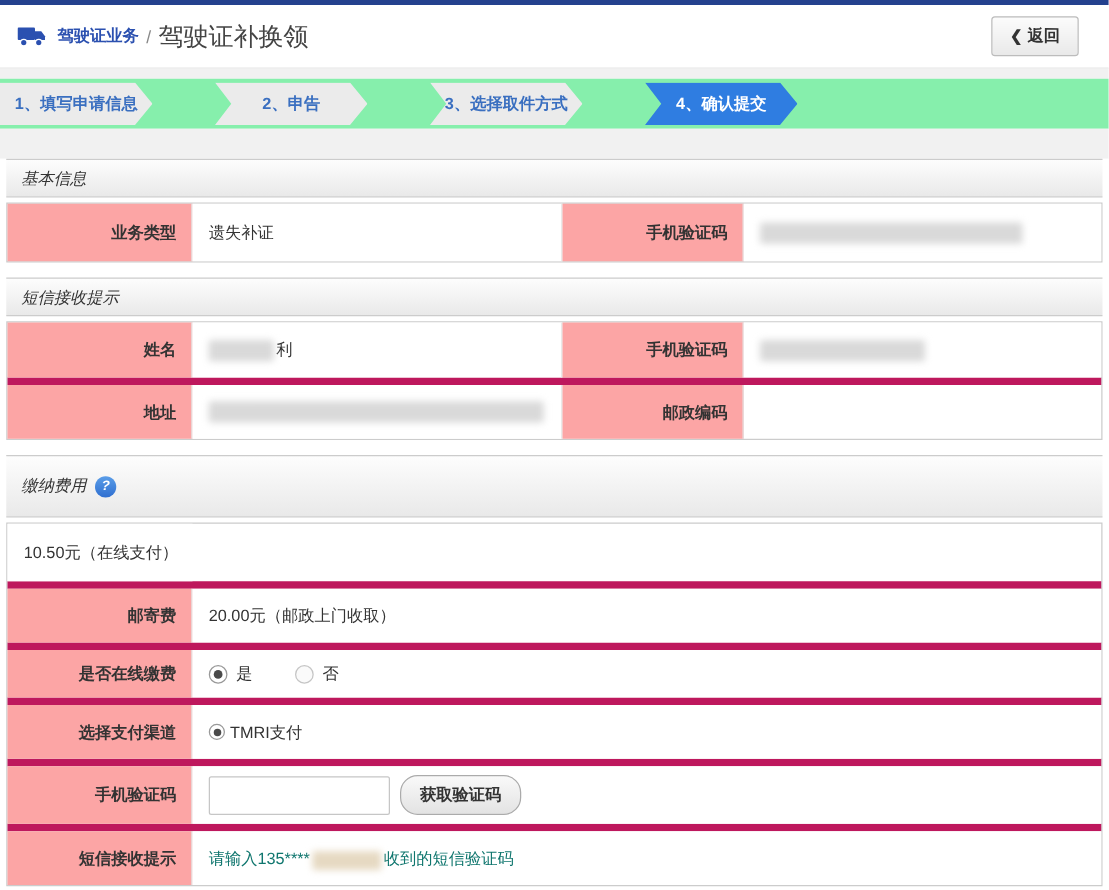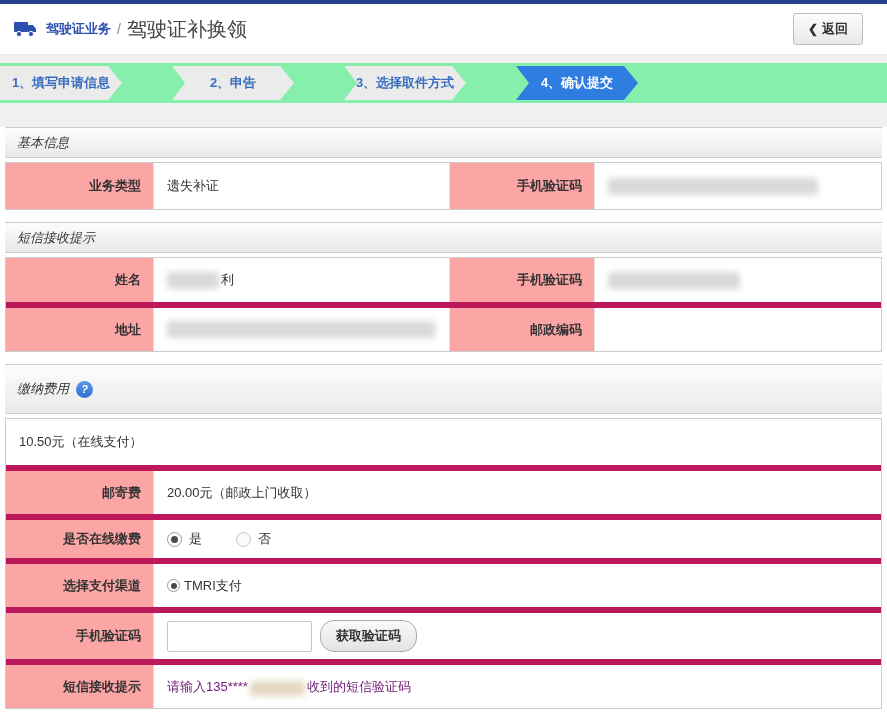--- a/index.html
+++ b/index.html
@@ -113,21 +113,21 @@
     width: 145px; height: 31px; border: 1px solid #c6c6c6; border-radius: 2px;
     padding: 0 8px; font-size: 13px; font-family: inherit; color: #333; background: #fff;
   }
   .get-code-button {
     margin-left: 8px; height: 32px; padding: 0 15px;
     background: linear-gradient(#f9f9f9, #e3e3e3);
     border: 1px solid #ababab; border-radius: 14px;
     font-size: 13px; font-weight: bold; color: #333; cursor: pointer;
     font-family: inherit;
   }
-  .sms-hint { color: #701a75; display: inline-flex; align-items: flex-end; }
+  .sms-hint { color: #0f766e; display: inline-flex; align-items: flex-end; }
   .sms-hint .redacted { height: 15px; width: 55px; margin: 0 2px; background: #e6d9c2; }
 
   
   .footer-bar {
     background: #f0f0f0; height: 56px;
     display: flex; align-items: center; justify-content: flex-end; gap: 13px;
     padding-right: 16px; margin-top: 2px;
   }
   .primary-button {
     background: #3e82dd; color: #fff; border: 1px solid #3472c6; border-radius: 3px;

